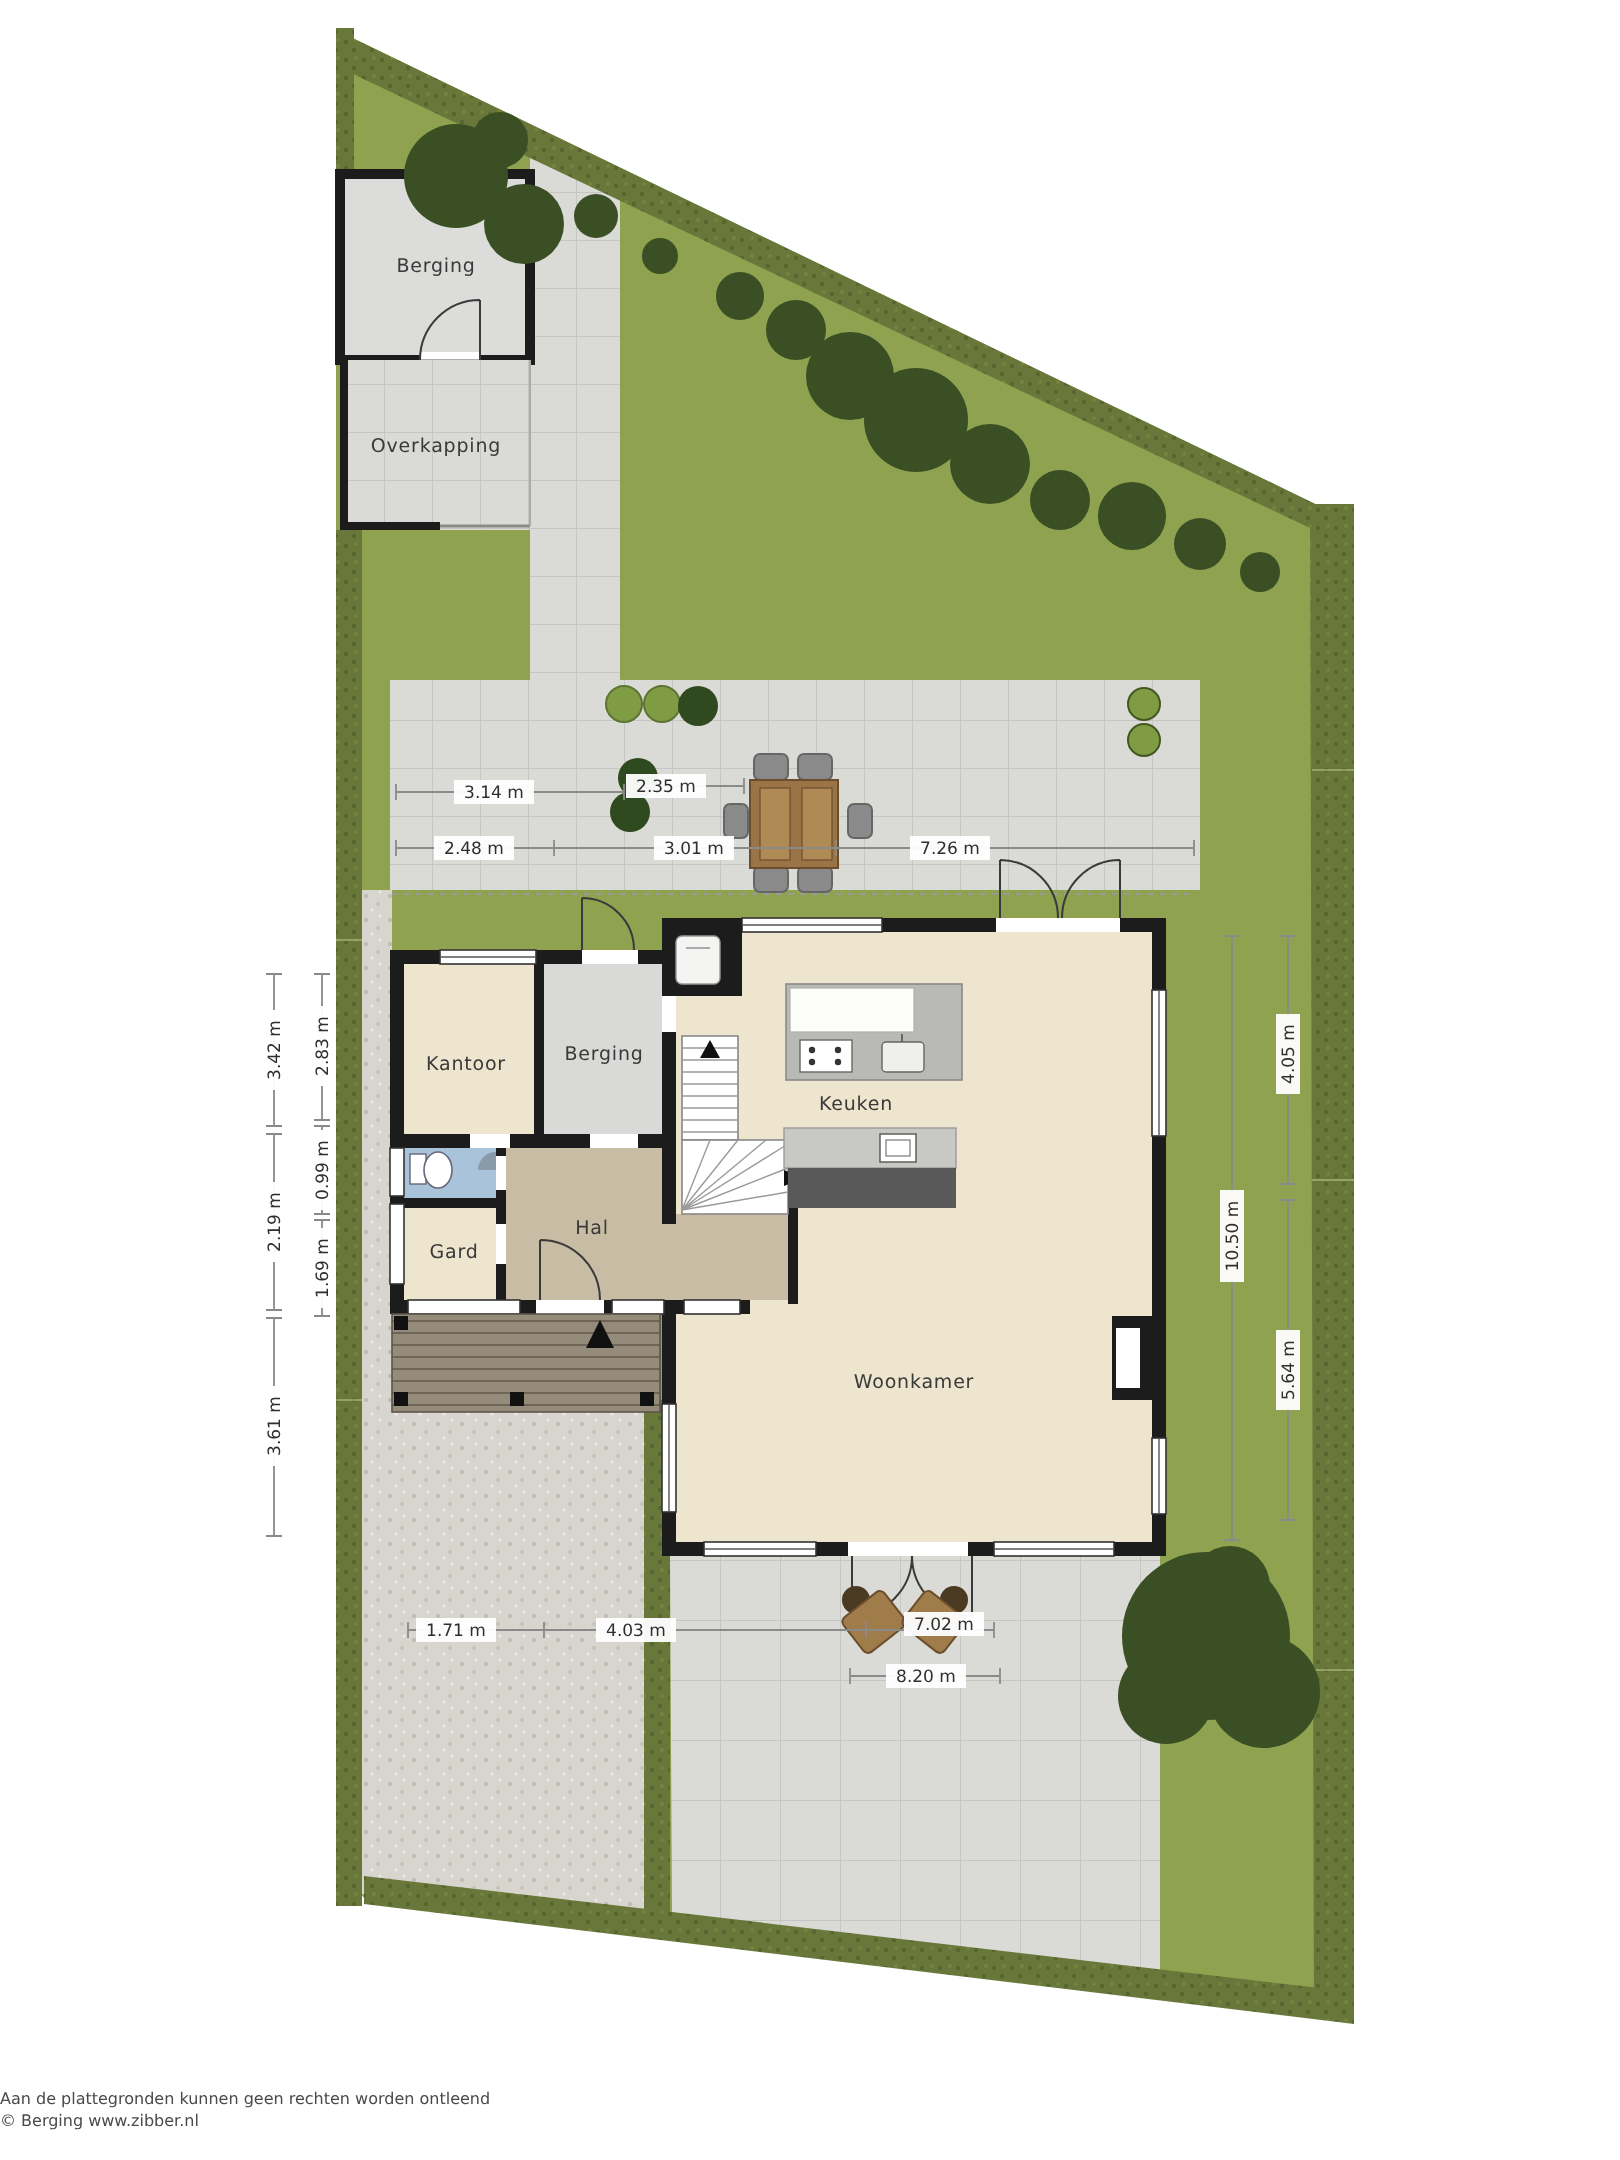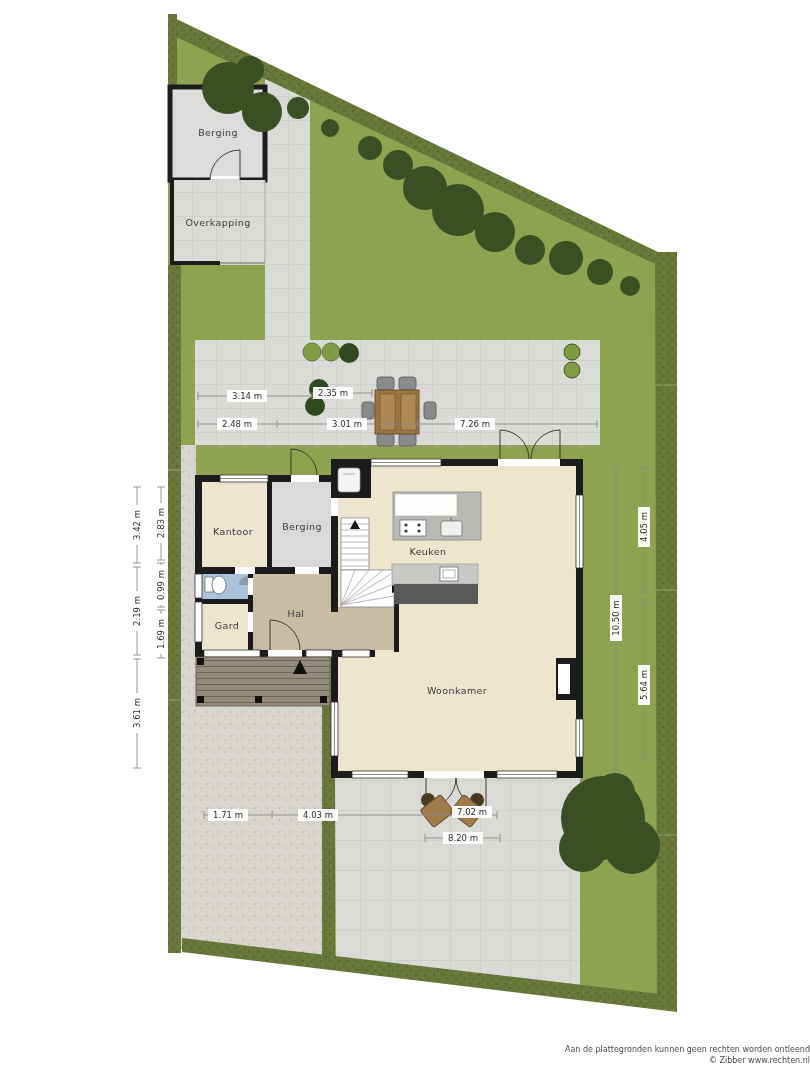--- a/index.html
+++ b/index.html
@@ -2,21 +2,21 @@
 <html style="--lawn: #8EA24F; --hedge: #69783A; --hedgedark: #57652E; --tree: #3A4F24; --bushlight: #7F9C45; --tile: #DADAD6; --tileline: #C5C5C1; --gravel: #D8D5CF; --wall: #1C1C1C; --cream: #EDE5CD; --hallfloor: #C9BCA5; --storage: #D9D9D7; --toiletblue: #A9C3DB; --wood: #9A7444; --deck: #958B7B; --chairgray: #8A8A8A;"><head>
 <meta charset="utf-8">
 <style>
   html,body{margin:0;padding:0;background:#fff;}
   .stage{position:relative;width:810px;height:1080px;background:#fff;overflow:hidden;
          font-family:"DejaVu Sans",sans-serif;}
   svg text{font-family:"DejaVu Sans",sans-serif;}
   .room-label{font-size:9.5px;fill:#3a3a3a;letter-spacing:.4px;text-anchor:middle;}
   .dim-label{font-size:8.5px;fill:#2e2e2e;text-anchor:middle;}
   .pill{fill:#ffffff;opacity:.95;}
-  .footer{position:absolute;left:0;right:0;top:1044px;text-align:right;
+  .footer{position:absolute;left:0;right:0;top:1044px;text-align:left;
           color:#4a4a4a;font-size:8px;line-height:11px;}
 </style>
 </head>
 <body>
 
 <div class="stage">
 <svg width="810" height="1080" viewBox="0 0 810 1080">
   <defs>
     <pattern id="tile24" width="24" height="24" patternUnits="userSpaceOnUse">
       <rect width="24" height="24" style="fill:var(--tile)"></rect>
@@ -330,15 +330,15 @@
     <text class="room-label" x="302" y="530">Berging</text>
     <text class="room-label" x="428" y="555">Keuken</text>
     <text class="room-label" x="296" y="617">Hal</text>
     <text class="room-label" x="227" y="629">Gard</text>
     <text class="room-label" x="457" y="694">Woonkamer</text>
   </g>
 </svg>
 
 <div class="footer">
   <div>Aan de plattegronden kunnen geen rechten worden ontleend</div>
-  <div>© Zibber www.rechten.nl</div>
+  <div>© Berging www.zibber.nl</div>
 </div>
 </div>
 
 </body></html>

